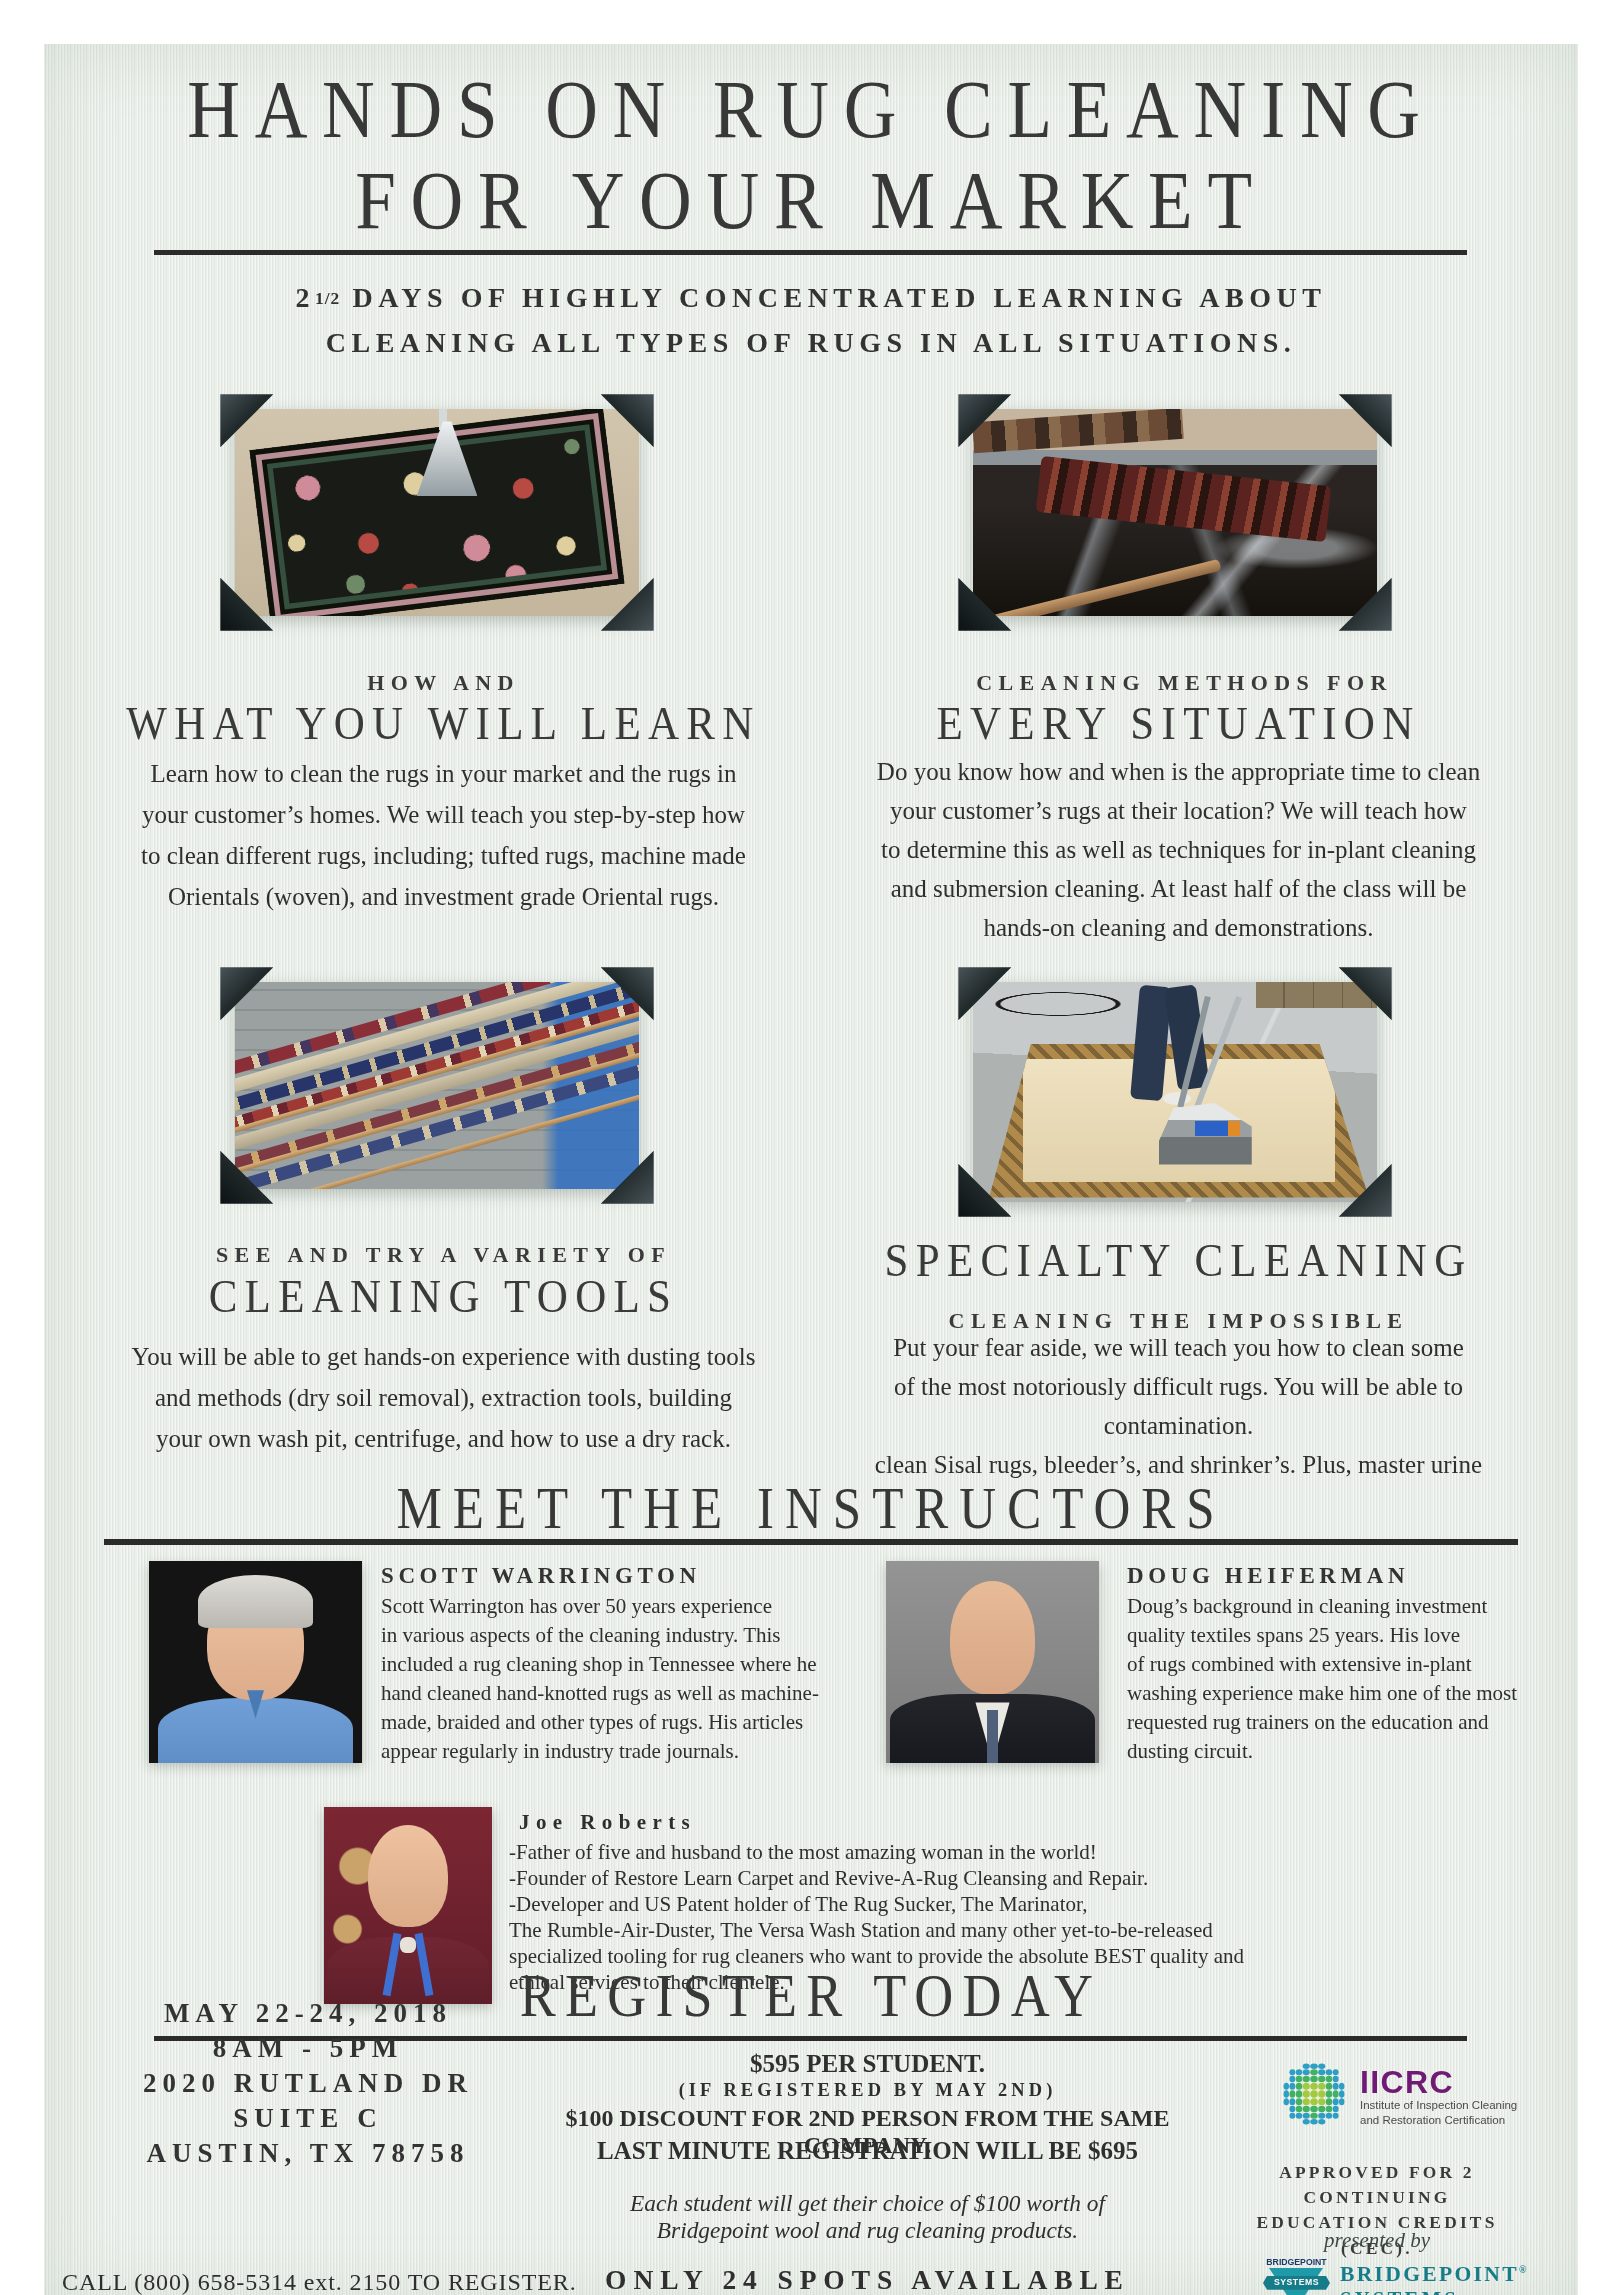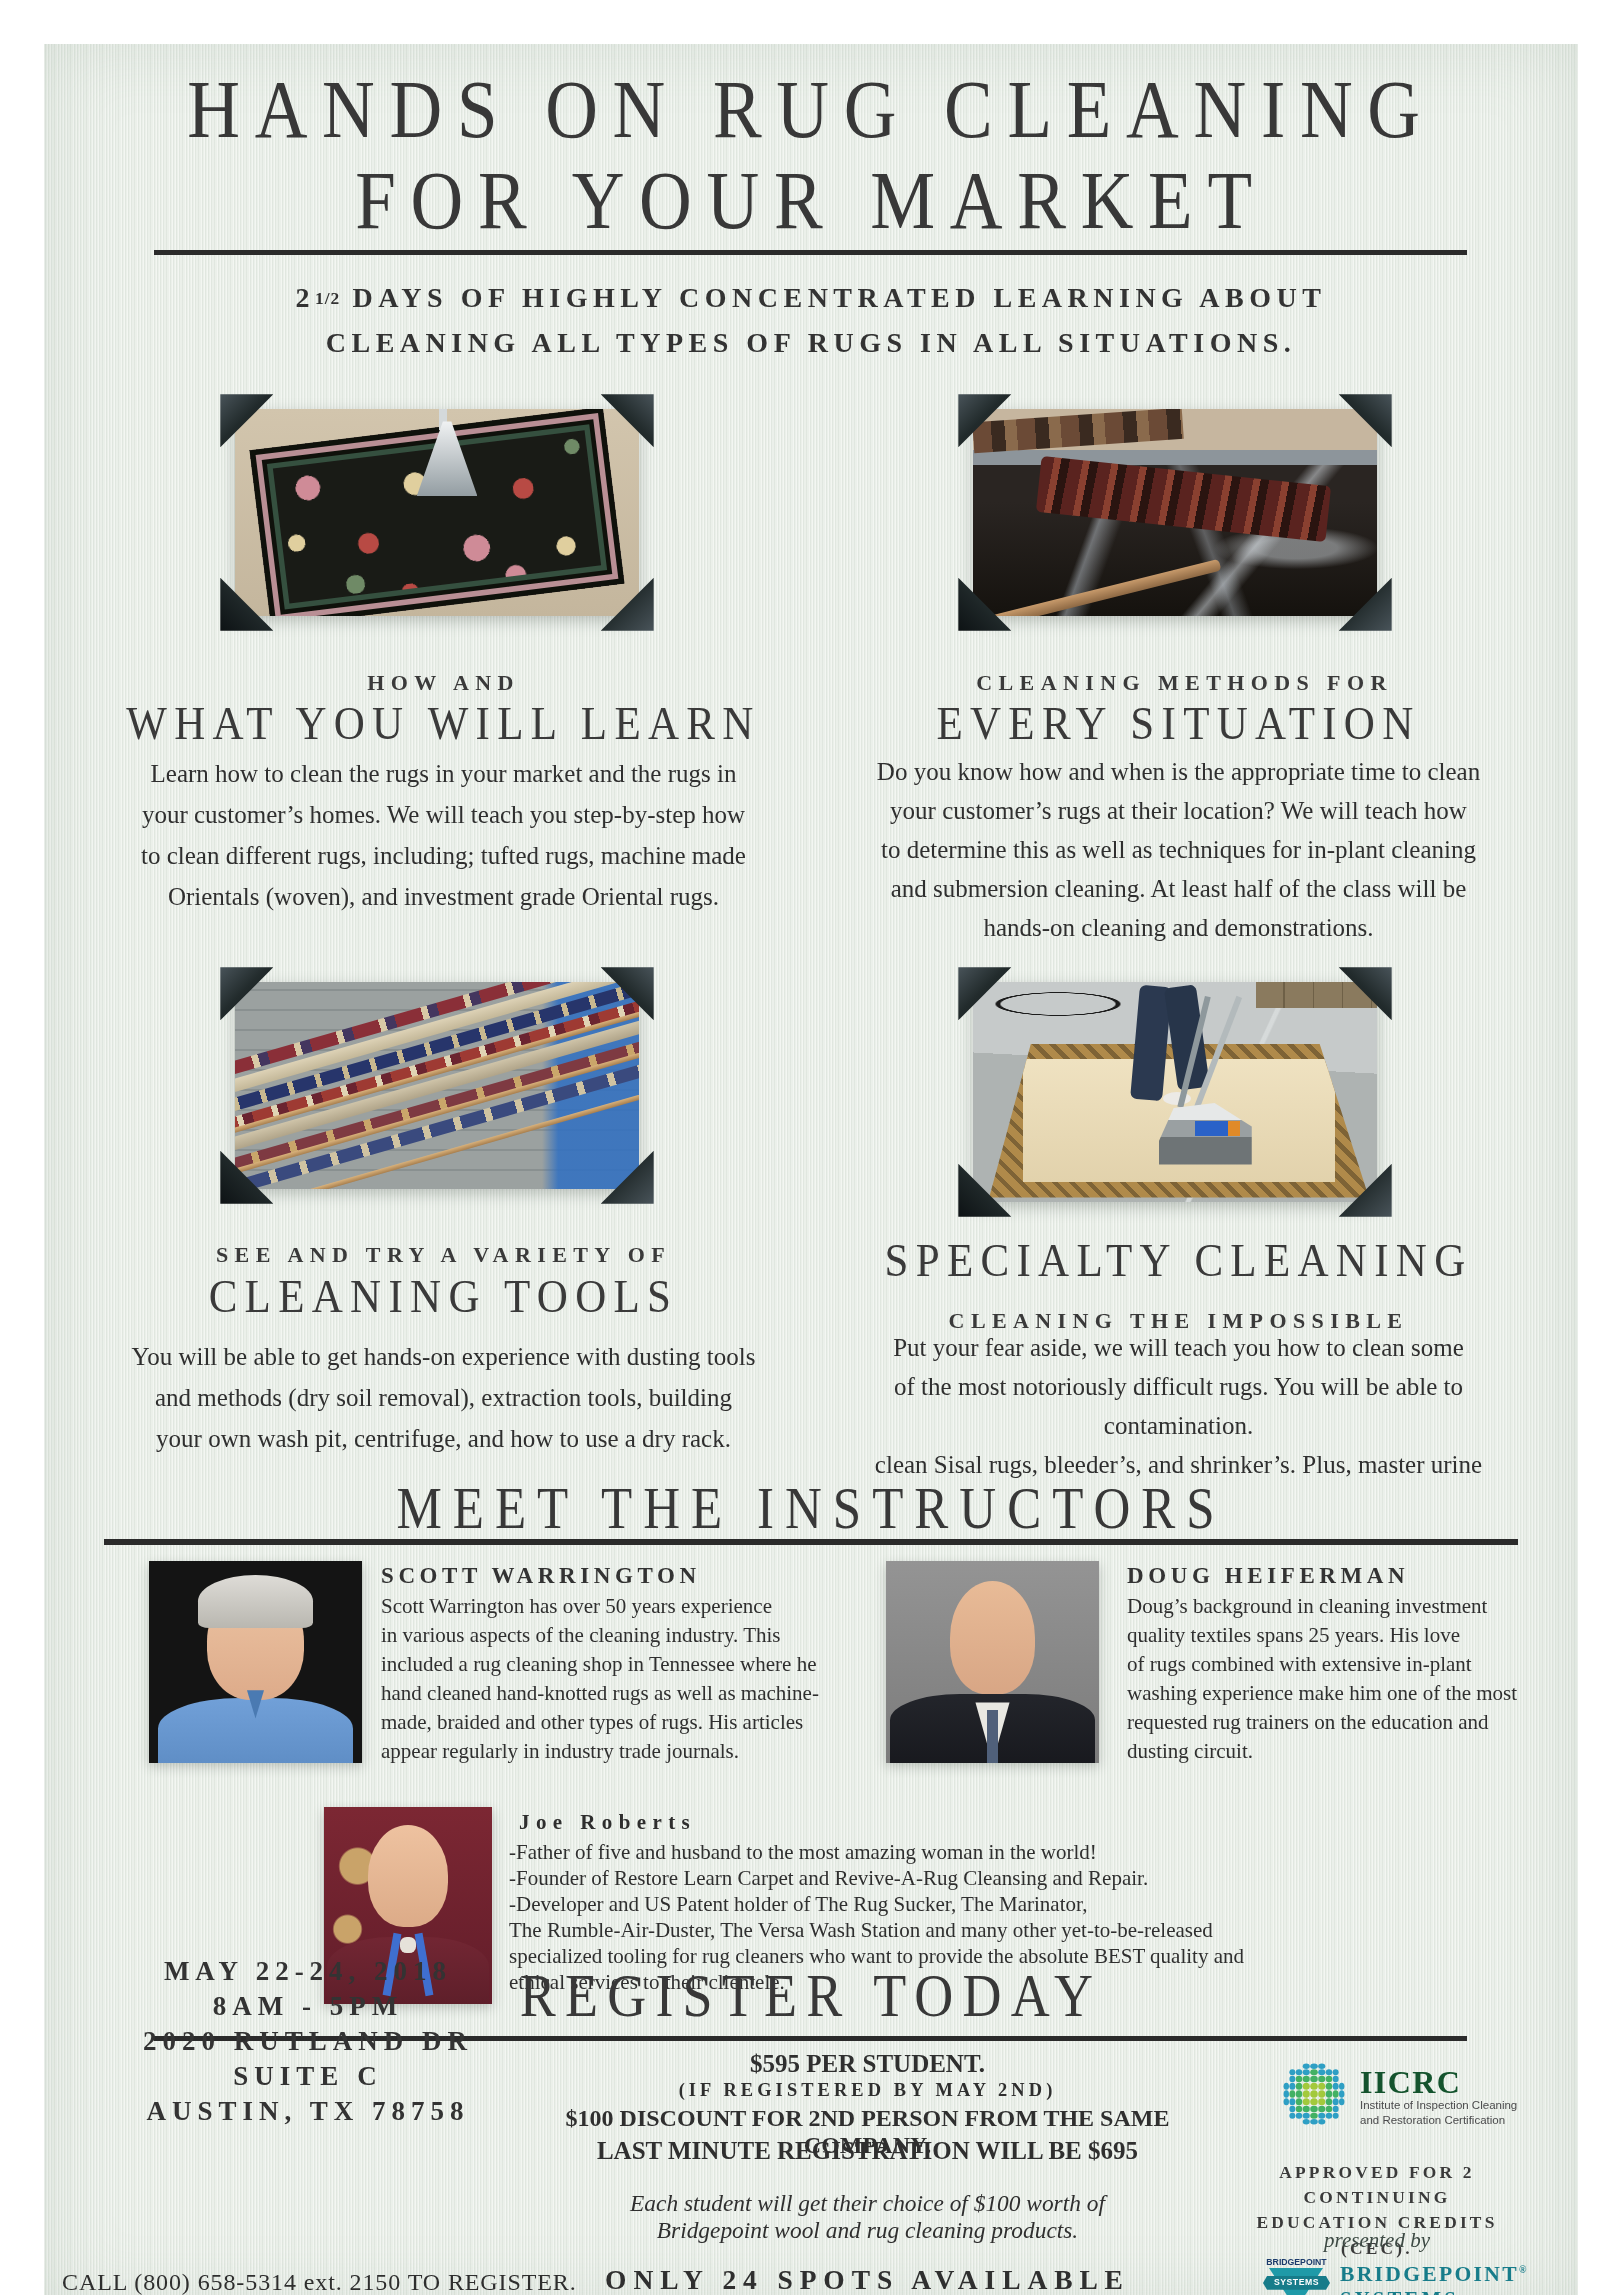--- a/index.html
+++ b/index.html
@@ -151,37 +151,37 @@
   #rule2 { top:1539px; left:104px; width:1414px; height:5.5px; }
   .iname { font-size:23px; font-weight:bold; letter-spacing:4.6px; color:#333; }
   .bio { font-size:21px; color:#2f2f2f; }
   .bio div { height:29px; }
   .bio-joe div { height:26px; }
   #joe-name { font-size:21px; font-weight:bold; letter-spacing:6.4px; }
 
   
   #register-title { top:1960px; font-size:54px; letter-spacing:9.2px; }
   #rule3 { top:2036px; left:154px; width:1313px; height:4.6px; }
-  #schedule { left:60px; top:1956px; width:496px; text-align:center;
+  #schedule { left:60px; top:1998px; width:496px; text-align:center;
     font-size:27px; font-weight:bold; letter-spacing:6px; color:#333; }
   #schedule div { height:35px; }
   #call-line { left:62px; top:2269px; font-size:24px; letter-spacing:0.9px; }
   #price     { top:2050px; font-size:25px; font-weight:bold; }
   #price-note{ top:2080px; font-size:18.4px; font-weight:bold; letter-spacing:4.1px; }
   #discount  { top:2105px; font-size:24px; font-weight:bold; }
   #lastmin   { top:2137px; font-size:25px; font-weight:bold; }
   #bonus1    { top:2190px; font-size:23.4px; font-style:italic; }
   #bonus2    { top:2217px; font-size:23.4px; font-style:italic; }
   #spots     { top:2264px; font-size:27.5px; font-weight:bold; letter-spacing:6.9px; }
   .midline { left:528px; width:679px; text-align:center; position:absolute; color:#2f2f2f; }
 
   
   #iicrc-globe { left:1276px; top:2056px; width:76px; height:76px; }
   #iicrc-text { left:1360px; top:2066px; width:193px; font-family:"Liberation Sans", sans-serif; }
-  #iicrc-acronym { font-size:32px; font-weight:bold; letter-spacing:1.4px; color:#14532d; line-height:1.0;font-family:Liberation Serif, serif; }
+  #iicrc-acronym { font-size:32px; font-weight:bold; letter-spacing:1.4px; color:#701a75; line-height:1.0; }
   .iicrc-tag { font-size:11.5px; color:#4a4a4c; line-height:1.3; }
   #approved { left:1221px; top:2160px; width:312px; text-align:center;
     font-size:17.4px; font-weight:bold; letter-spacing:3.2px; line-height:1.45; color:#3a3a3a; }
   #presented { left:1221px; top:2228px; width:312px; text-align:center; font-size:21px; font-style:italic; color:#3d4a44; }
   #bp-badge { left:1263px; top:2257px; width:67px; height:56px; }
   #bp-badge .btop { position:absolute; top:0; width:100%; text-align:center; font-family:"Liberation Sans", sans-serif;
     font-size:8.7px; font-weight:bold; color:#1b3a6b; letter-spacing:0; }
   #bp-badge .tri { position:absolute; top:11px; left:5.5px; width:0; height:0;
     border-left:27.5px solid transparent; border-right:27.5px solid transparent; border-top:41px solid #1f9aa8; }
   #bp-badge .banner { position:absolute; top:19px; left:0; width:100%; height:13.8px; background:#177c8a;

